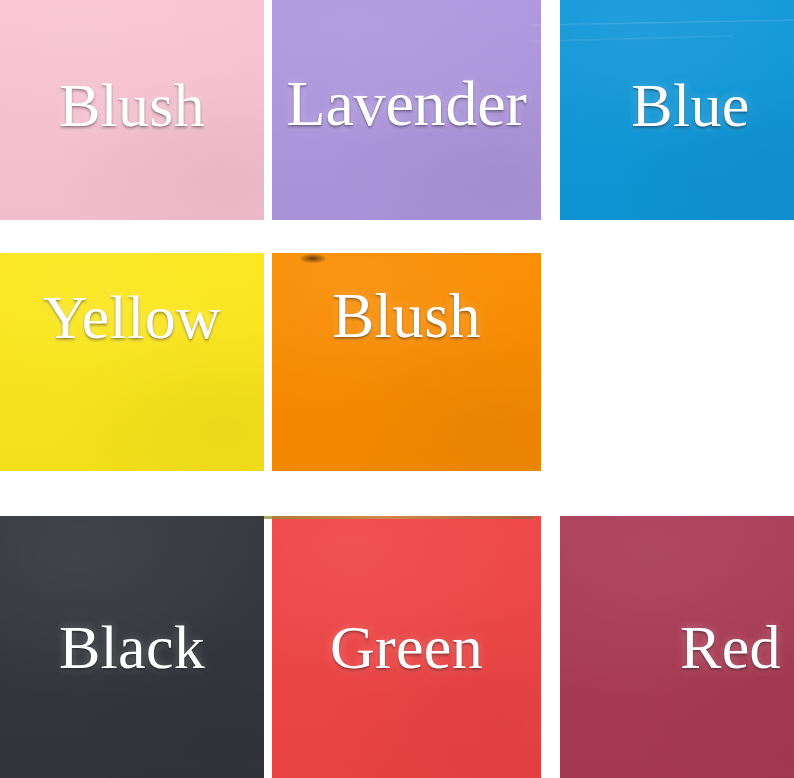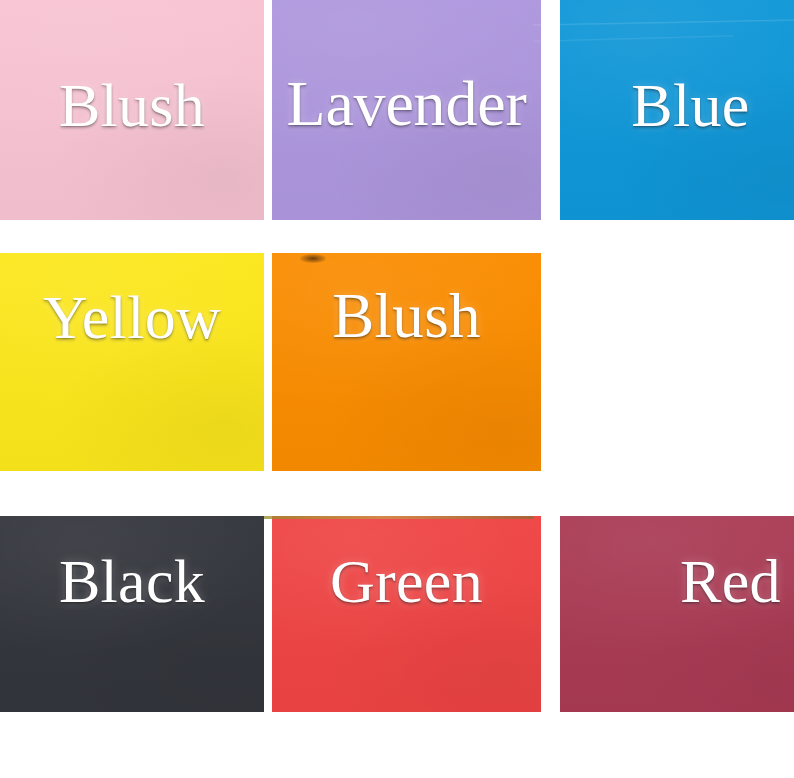--- a/index.html
+++ b/index.html
@@ -46,21 +46,21 @@
       0 1px 1px rgba(0,0,0,0.18),
       0 0 10px rgba(255,255,255,0.28);
   }
 
   
   .col-0 { left: 0px;   width: 264px; }
   .col-1 { left: 272px; width: 269px; }
   .col-2 { left: 560px; width: 261px; }
   .row-0 { top: 0px;   height: 220px; }
   .row-1 { top: 253px; height: 218px; }
-  .row-2 { top: 516px; height: 196px; }
+  .row-2 { top: 516px; height: 262px; }
 
   
   .cell-blush     .swatch-label { font-size: 62px; margin-bottom: 84px; }
   .cell-lavender  .swatch-label { font-size: 64px; margin-bottom: 84px; }
   .cell-blue      .swatch-label { font-size: 62px; margin-bottom: 84px; }
   .cell-yellow    .swatch-label { font-size: 62px; margin-bottom: 123px; }
   .cell-orange    .swatch-label { font-size: 63px; margin-bottom: 123px; }
   .cell-hotpink   .swatch-label { font-size: 62px; margin-bottom: 123px; }
   .cell-black     .swatch-label { font-size: 62px; margin-bottom: 100px; }
   .cell-green     .swatch-label { font-size: 62px; margin-bottom: 100px; }

